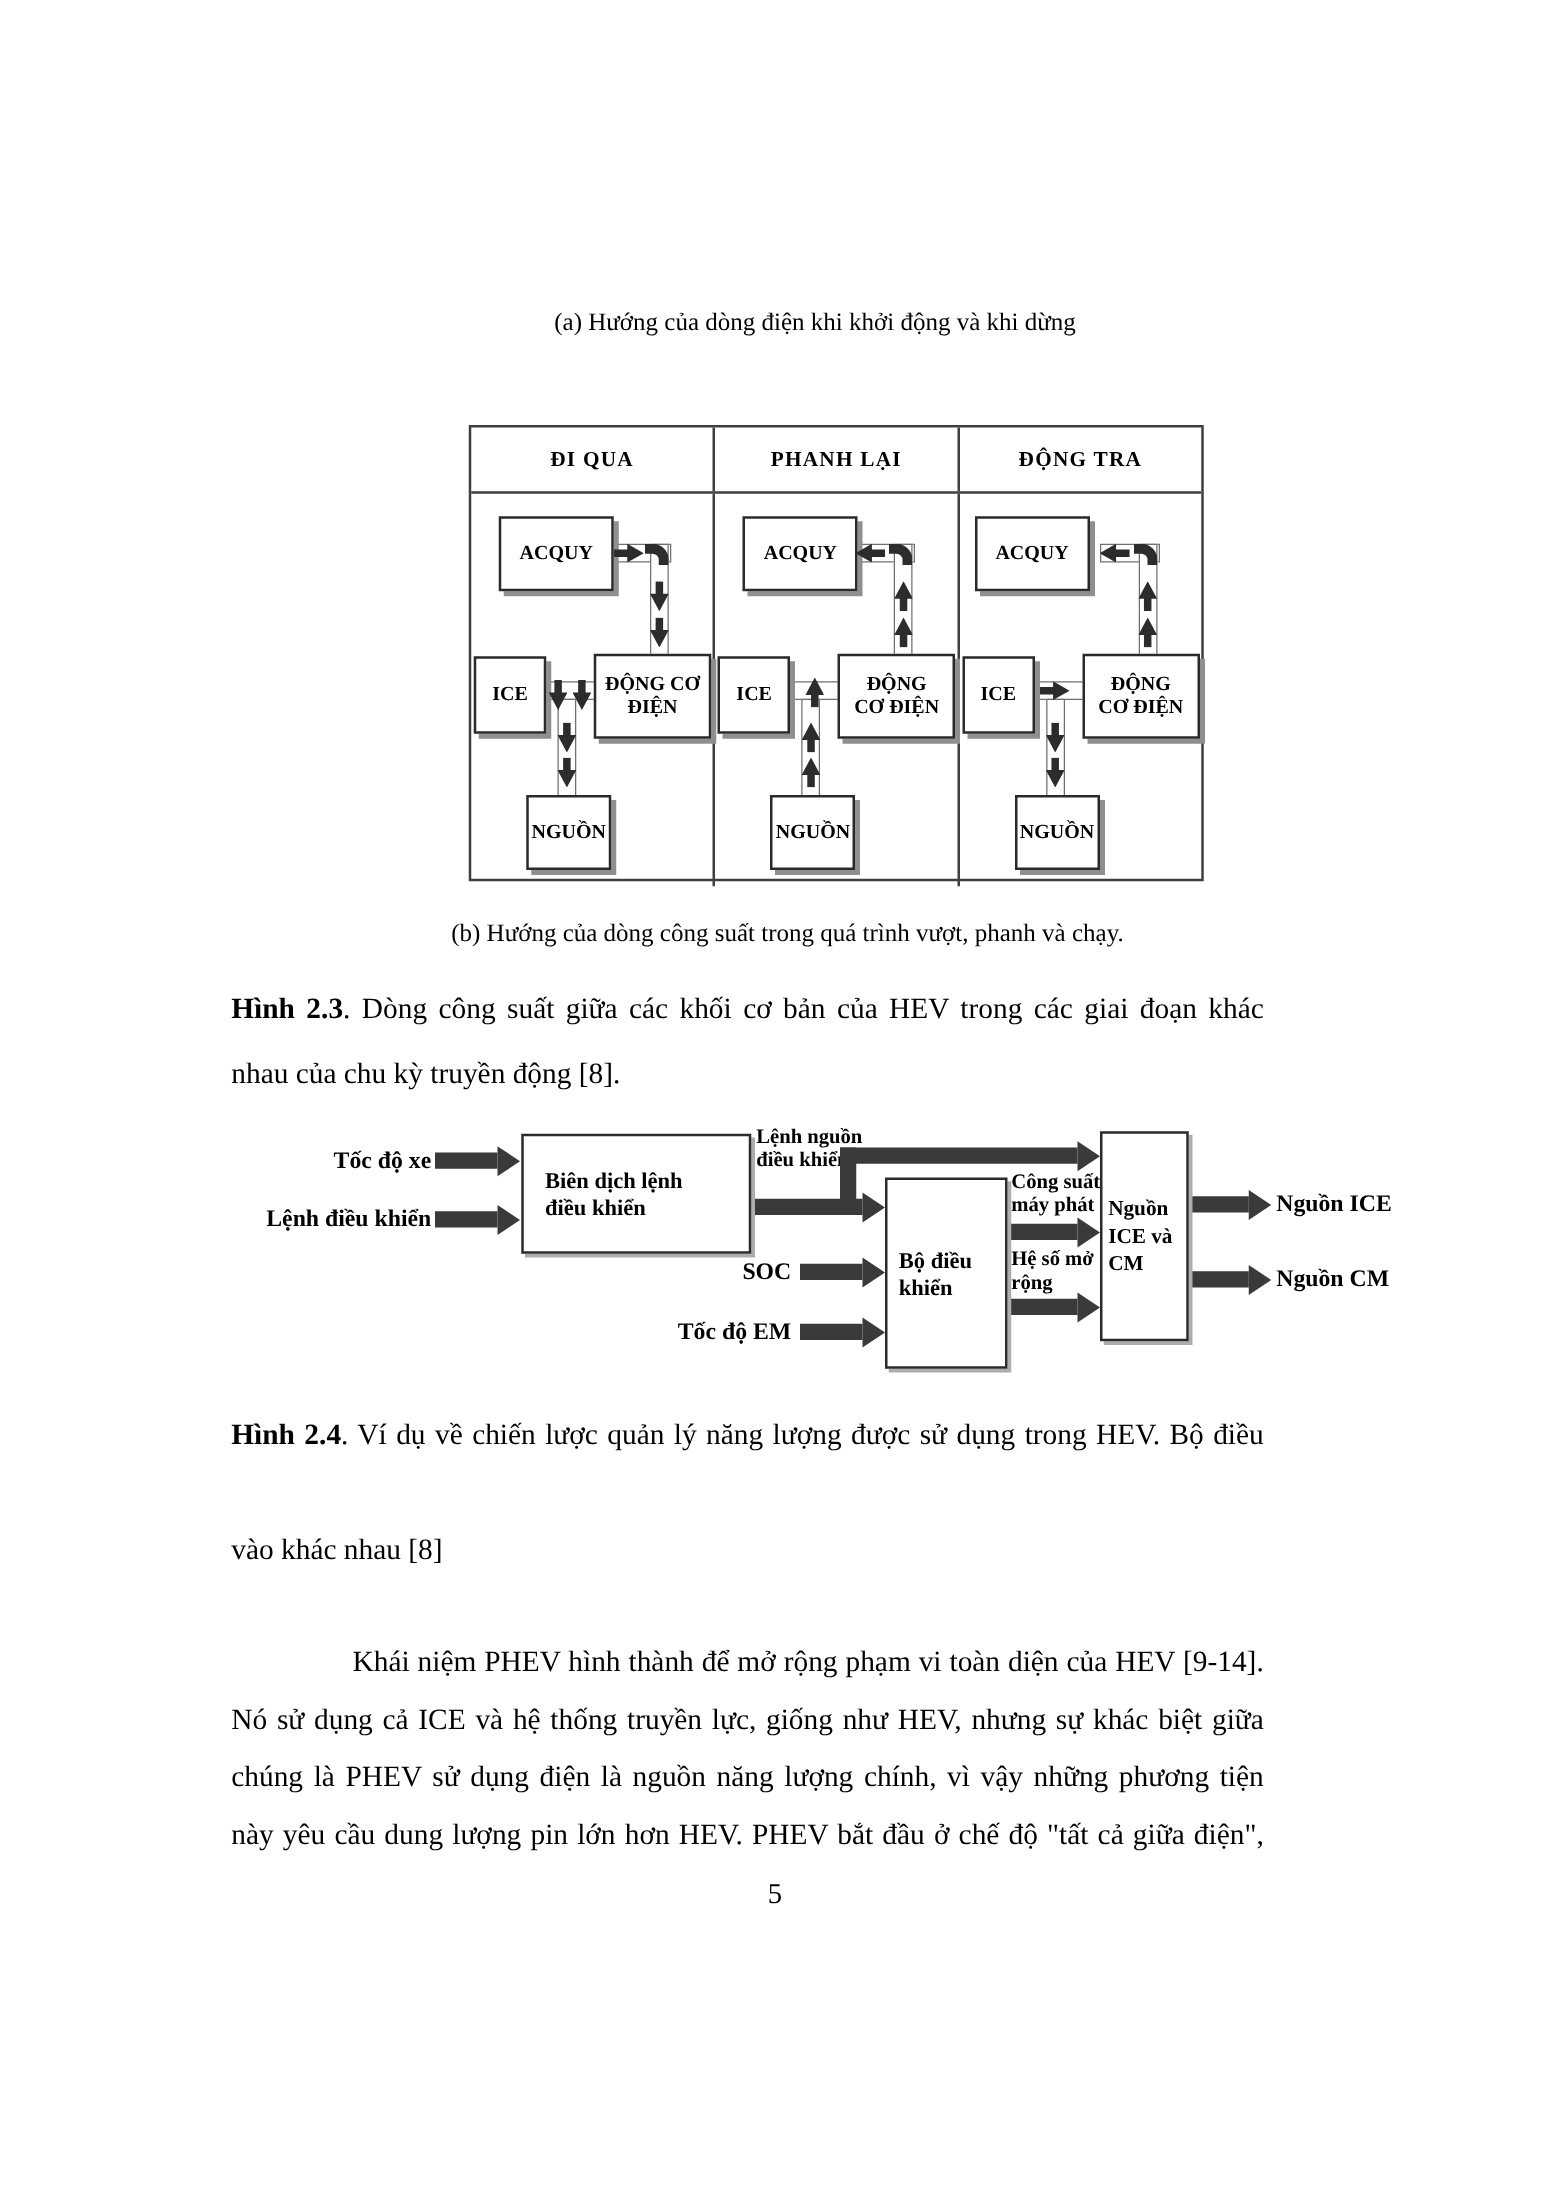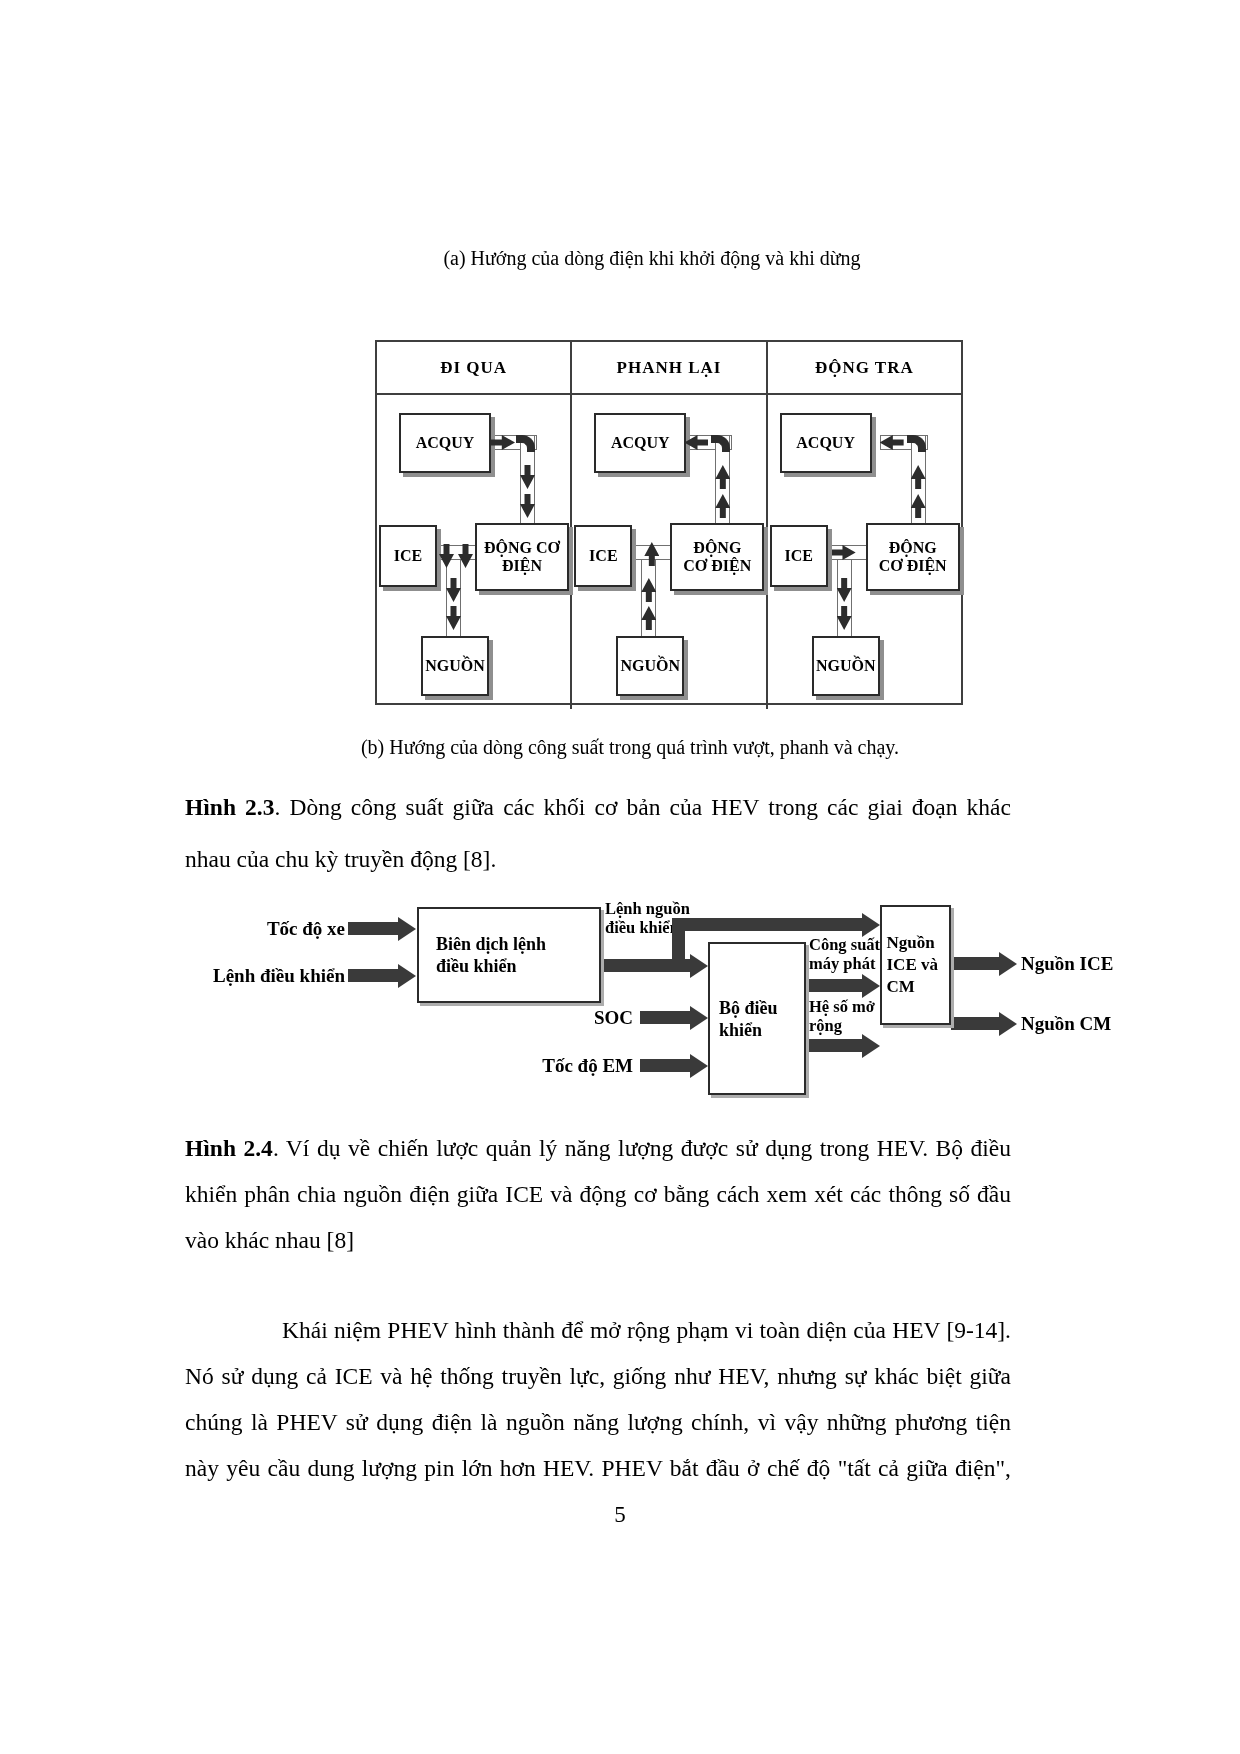--- a/index.html
+++ b/index.html
@@ -180,32 +180,31 @@
 
     <div class="box24" style="left:523px;top:57px;width:98px;height:153px">
       <span style="width:76px">Bộ điều khiển</span>
     </div>
 
     <div class="f24-sig" style="left:624px;top:50px;width:78px">Công suất máy phát</div>
     <div class="ar" style="left:621px;top:94px;width:56px"></div>
     <div class="f24-sig" style="left:624px;top:112px;width:78px">Hệ số mở rộng</div>
     <div class="ar" style="left:621px;top:154px;width:56px"></div>
 
-    <div class="box24" style="left:695px;top:20px;width:71px;height:120px">
+    <div class="box24" style="left:695px;top:20px;width:71px;height:168px">
       <span style="width:58px;font-size:17px">Nguồn ICE và CM</span>
     </div>
 
     <div class="ar" style="left:766px;top:72px;width:48px"></div>
     <div class="f24-lab" style="left:836px;top:68px">Nguồn ICE</div>
     <div class="ar" style="left:766px;top:132px;width:48px"></div>
     <div class="f24-lab" style="left:836px;top:128px">Nguồn CM</div>
   </div>
 
   <div class="line j" style="top:1133px"><b>Hình 2.4</b><span>. Ví dụ về chiến lược quản lý năng lượng được sử dụng trong HEV. Bộ điều</span></div>
-  <div class="line j" style="top:1179px">khiển phân chia nguồn điện giữa ICE và động cơ bằng cách xem xét các thông số đầu</div>
   <div class="line" style="top:1225px">vào khác nhau [8]</div>
 
   <div class="line j ind" style="top:1315px">Khái niệm PHEV hình thành để mở rộng phạm vi toàn diện của HEV [9-14].</div>
   <div class="line j" style="top:1361px">Nó sử dụng cả ICE và hệ thống truyền lực, giống như HEV, nhưng sự khác biệt giữa</div>
   <div class="line j" style="top:1407px">chúng là PHEV sử dụng điện là nguồn năng lượng chính, vì vậy những phương tiện</div>
   <div class="line j" style="top:1453px">này yêu cầu dung lượng pin lớn hơn HEV. PHEV bắt đầu ở chế độ "tất cả giữa điện",</div>
 
   <div class="pagenum" style="top:1502px">5</div>
 
 </div>

